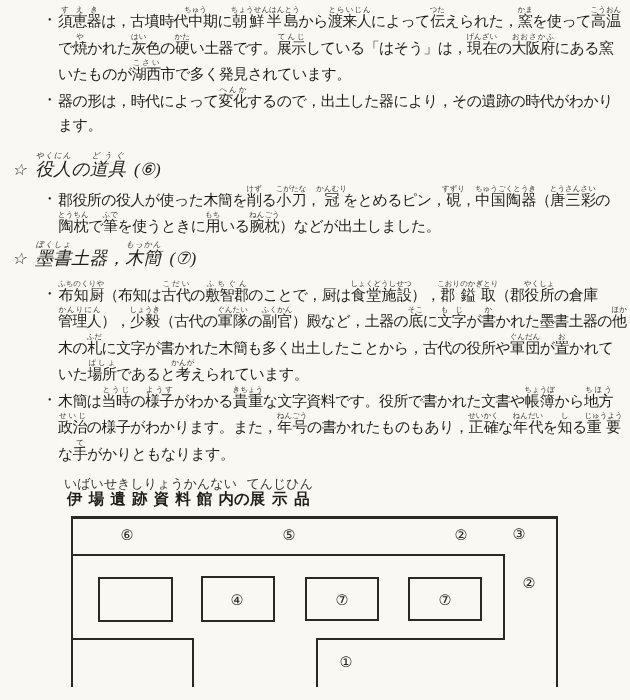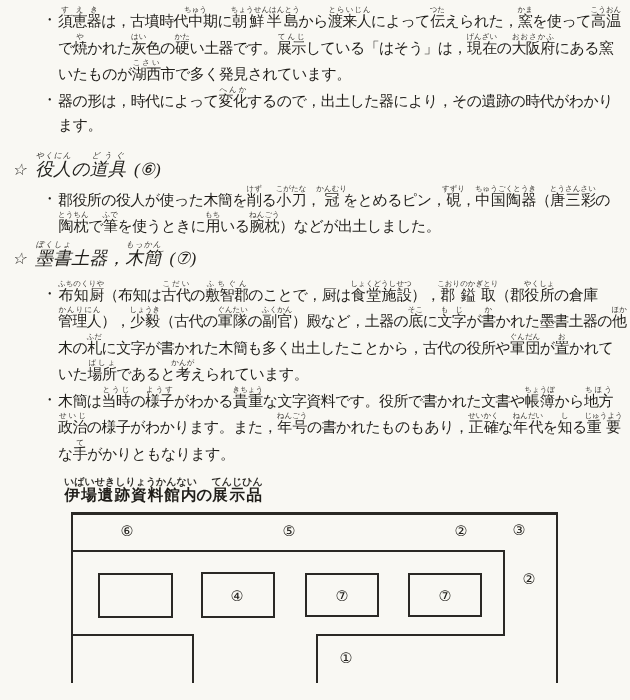--- a/index.html
+++ b/index.html
@@ -43,21 +43,21 @@
   .h2{margin-top:2px;margin-left:12px;}
   .mt0{margin-top:0;}
   .mt6{margin-top:6px;}
 
   
   .fp-title{
     margin:12px 0 0 64px;
     font-size:15.5px;font-weight:bold;
     line-height:30px;white-space:nowrap;letter-spacing:0;
   }
-  .fp-title rt{font-size:10px;font-weight:bold;}
+  .fp-title rt{font-size:13px;font-weight:normal;}
 
   
   #floorplan{
     position:relative;
     width:487px;height:171px;
     margin:2px 0 0 71px;
   }
   .wall{position:absolute;background:#2b2925;}
   .case{position:absolute;border:2px solid #2b2925;background:transparent;}
   .fp-label{

